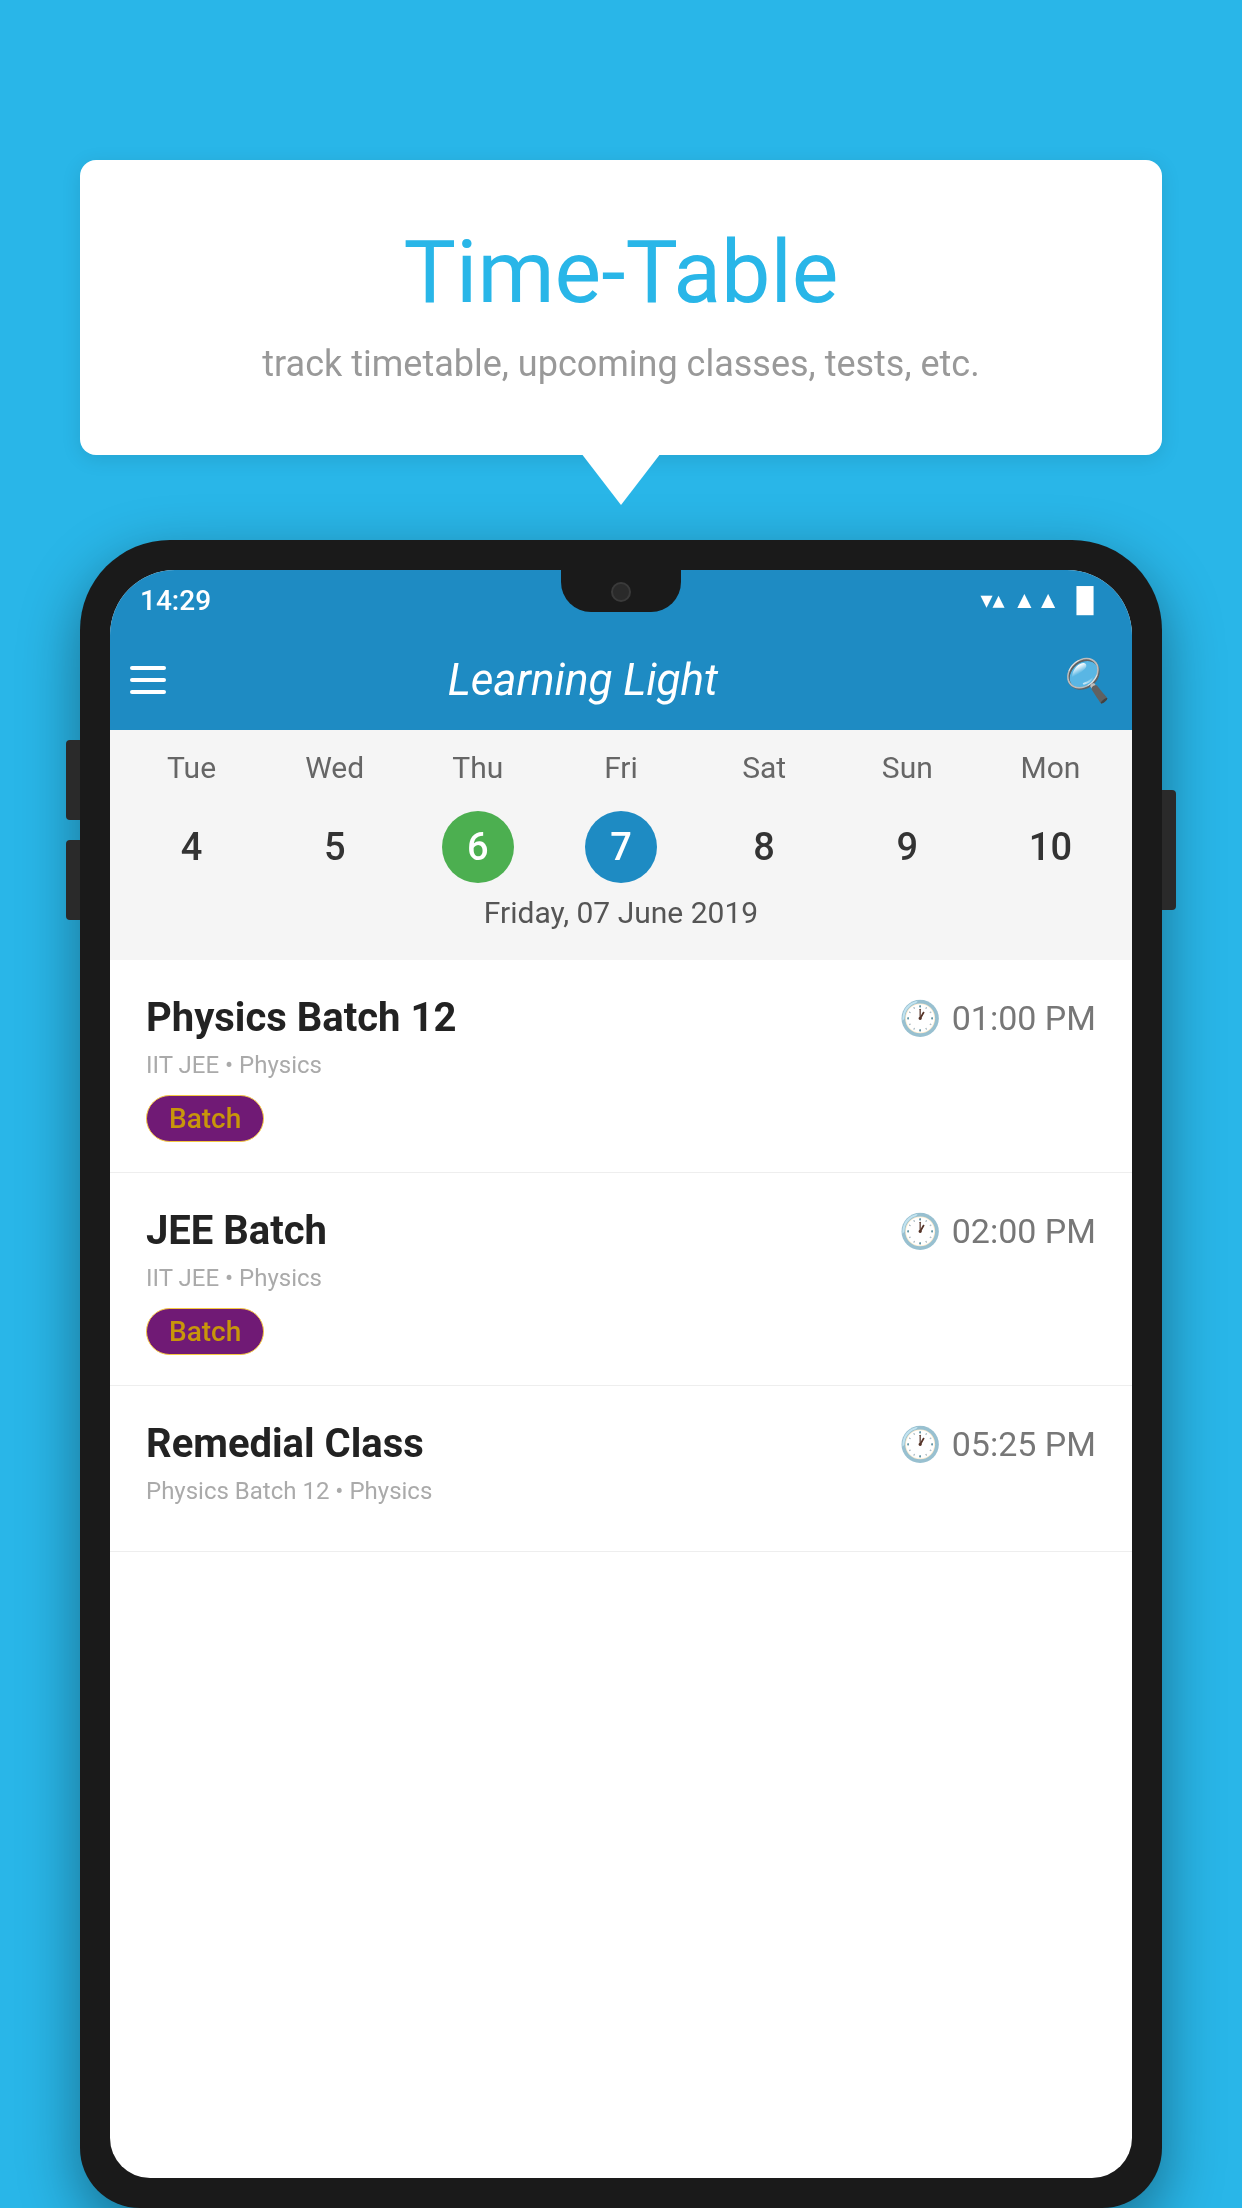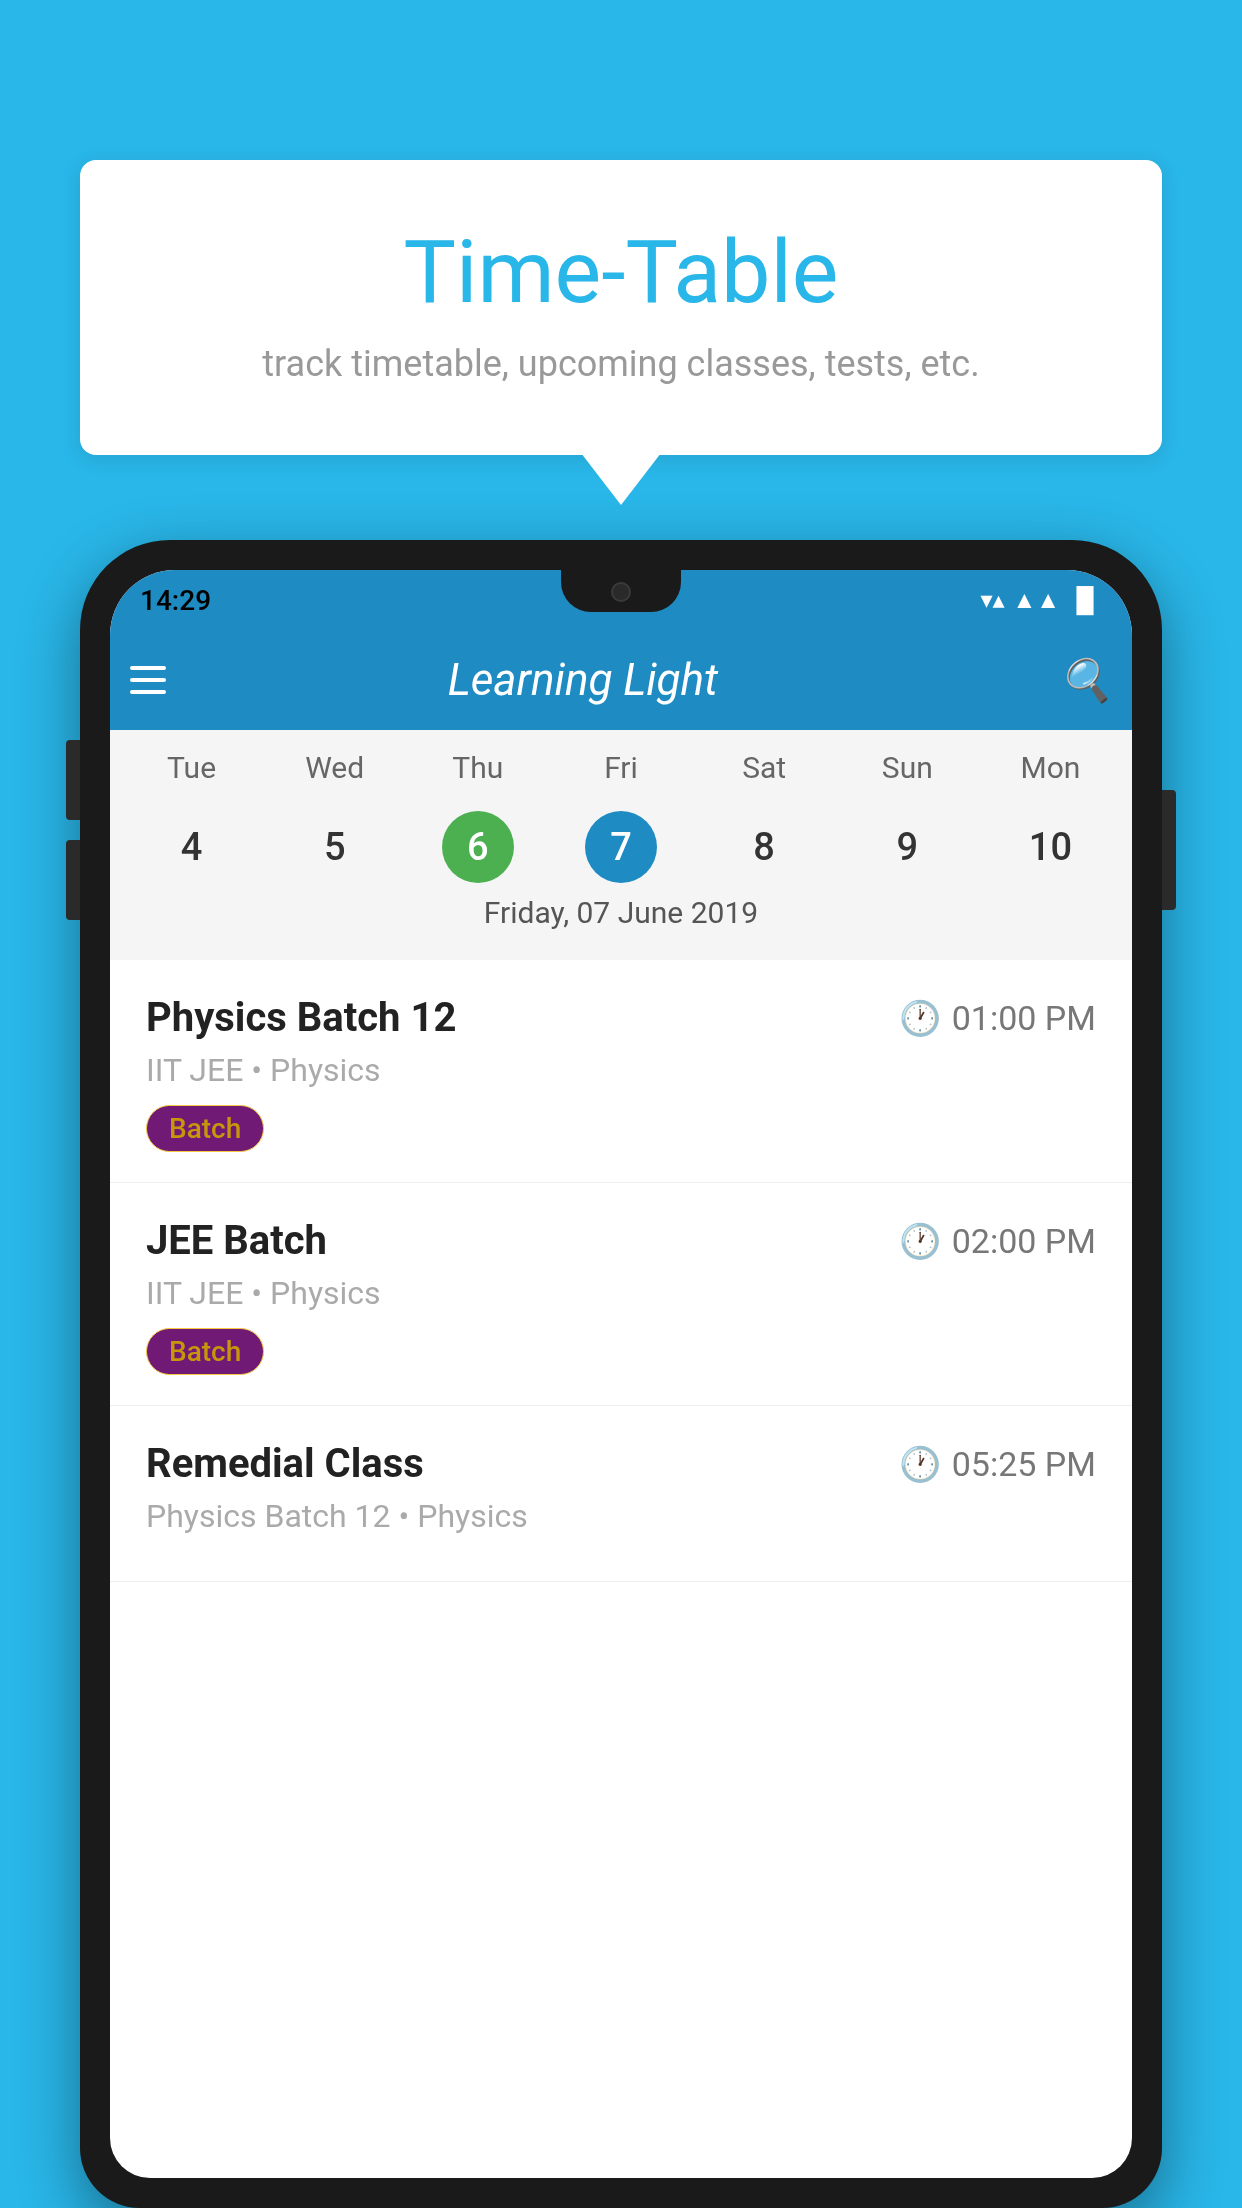--- a/index.html
+++ b/index.html
@@ -105,21 +105,21 @@
       height: 60px;
       background: #1e8bc3;
       display: flex;
       align-items: center;
       justify-content: space-between;
       padding: 0 30px;
       position: relative;
       z-index: 5;
     }
     .status-time {
-      color: #000000;
+      color: #ffffff;
       font-size: 28px;
       font-weight: 500;
     }
     .status-icons {
       display: flex;
       align-items: center;
       gap: 8px;
     }
     .wifi-icon, .signal-icon, .battery-icon {
       color: #fff;
@@ -236,21 +236,21 @@
       gap: 10px;
       color: #777;
       font-size: 34px;
     }
     .clock-icon {
       font-size: 34px;
       color: #aaa;
     }
     .schedule-item-sub {
       color: #aaa;
-      font-size: 32px;
+      font-size: 24px;
       margin-bottom: 16px;
     }
     .batch-tag {
       display: inline-block;
       background: #701a75;
       border: 1.5px solid #f5c842;
       color: #c8960a;
       font-size: 28px;
       padding: 6px 22px;
       border-radius: 30px;

